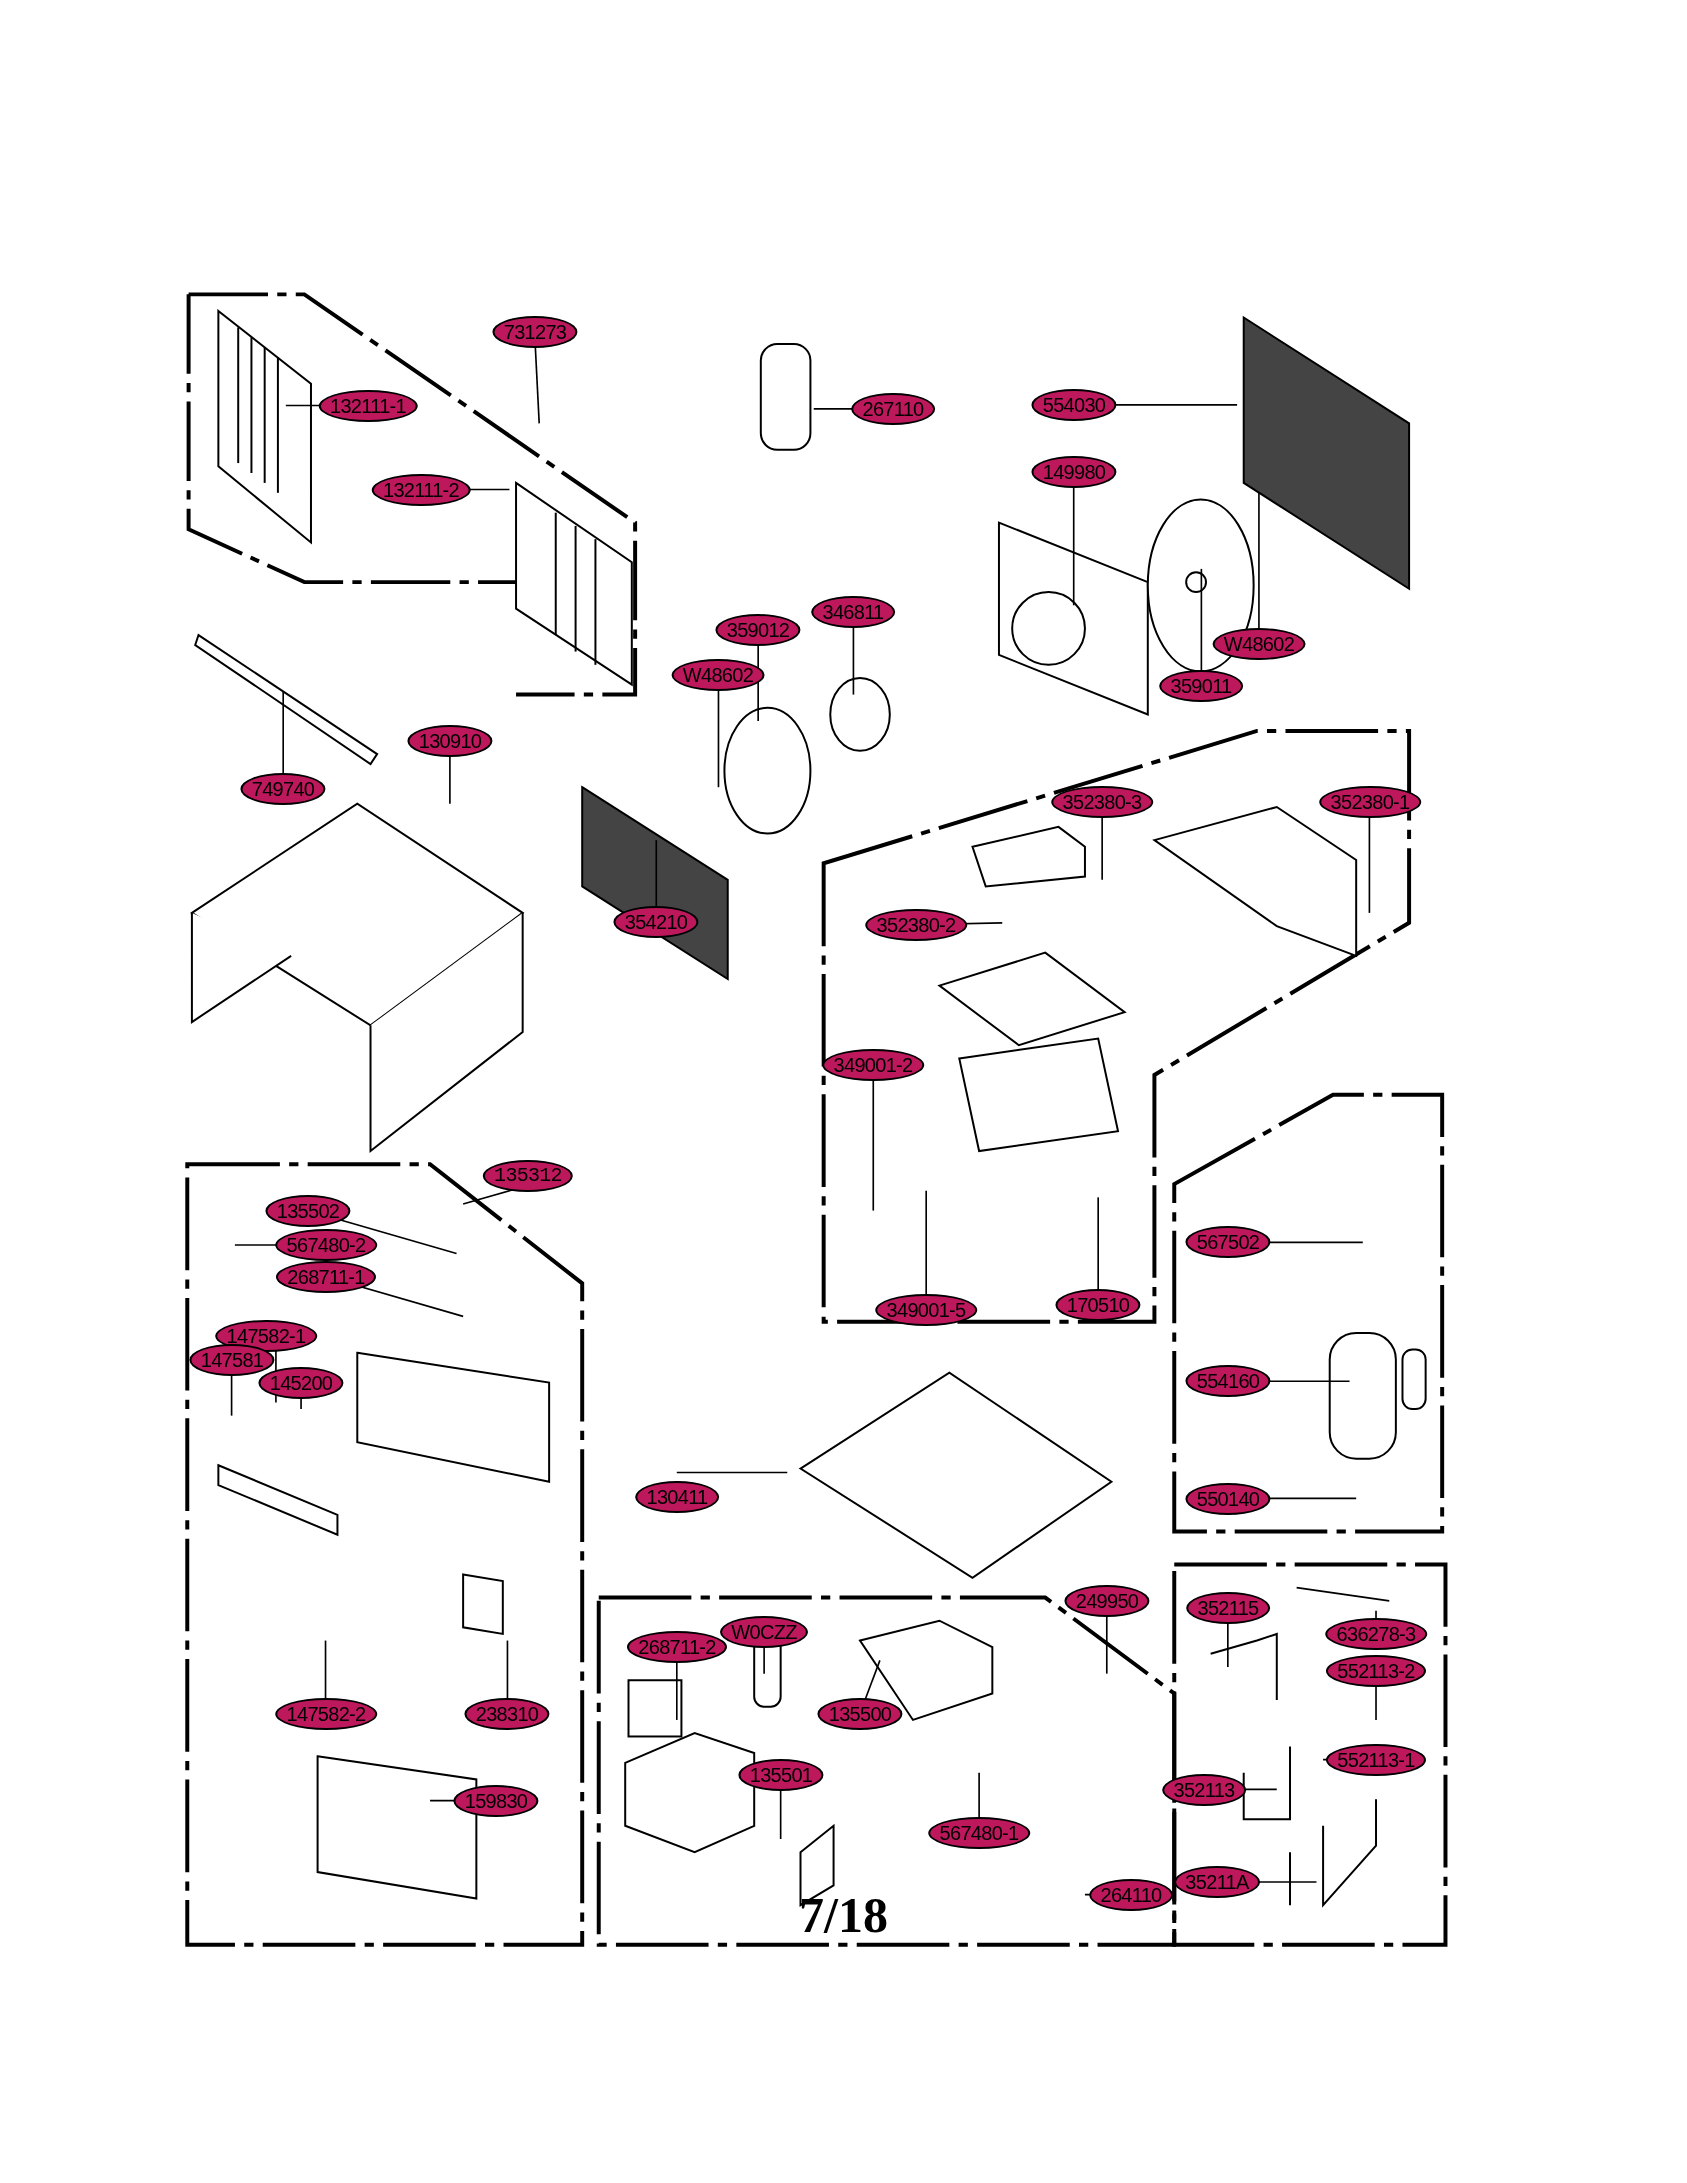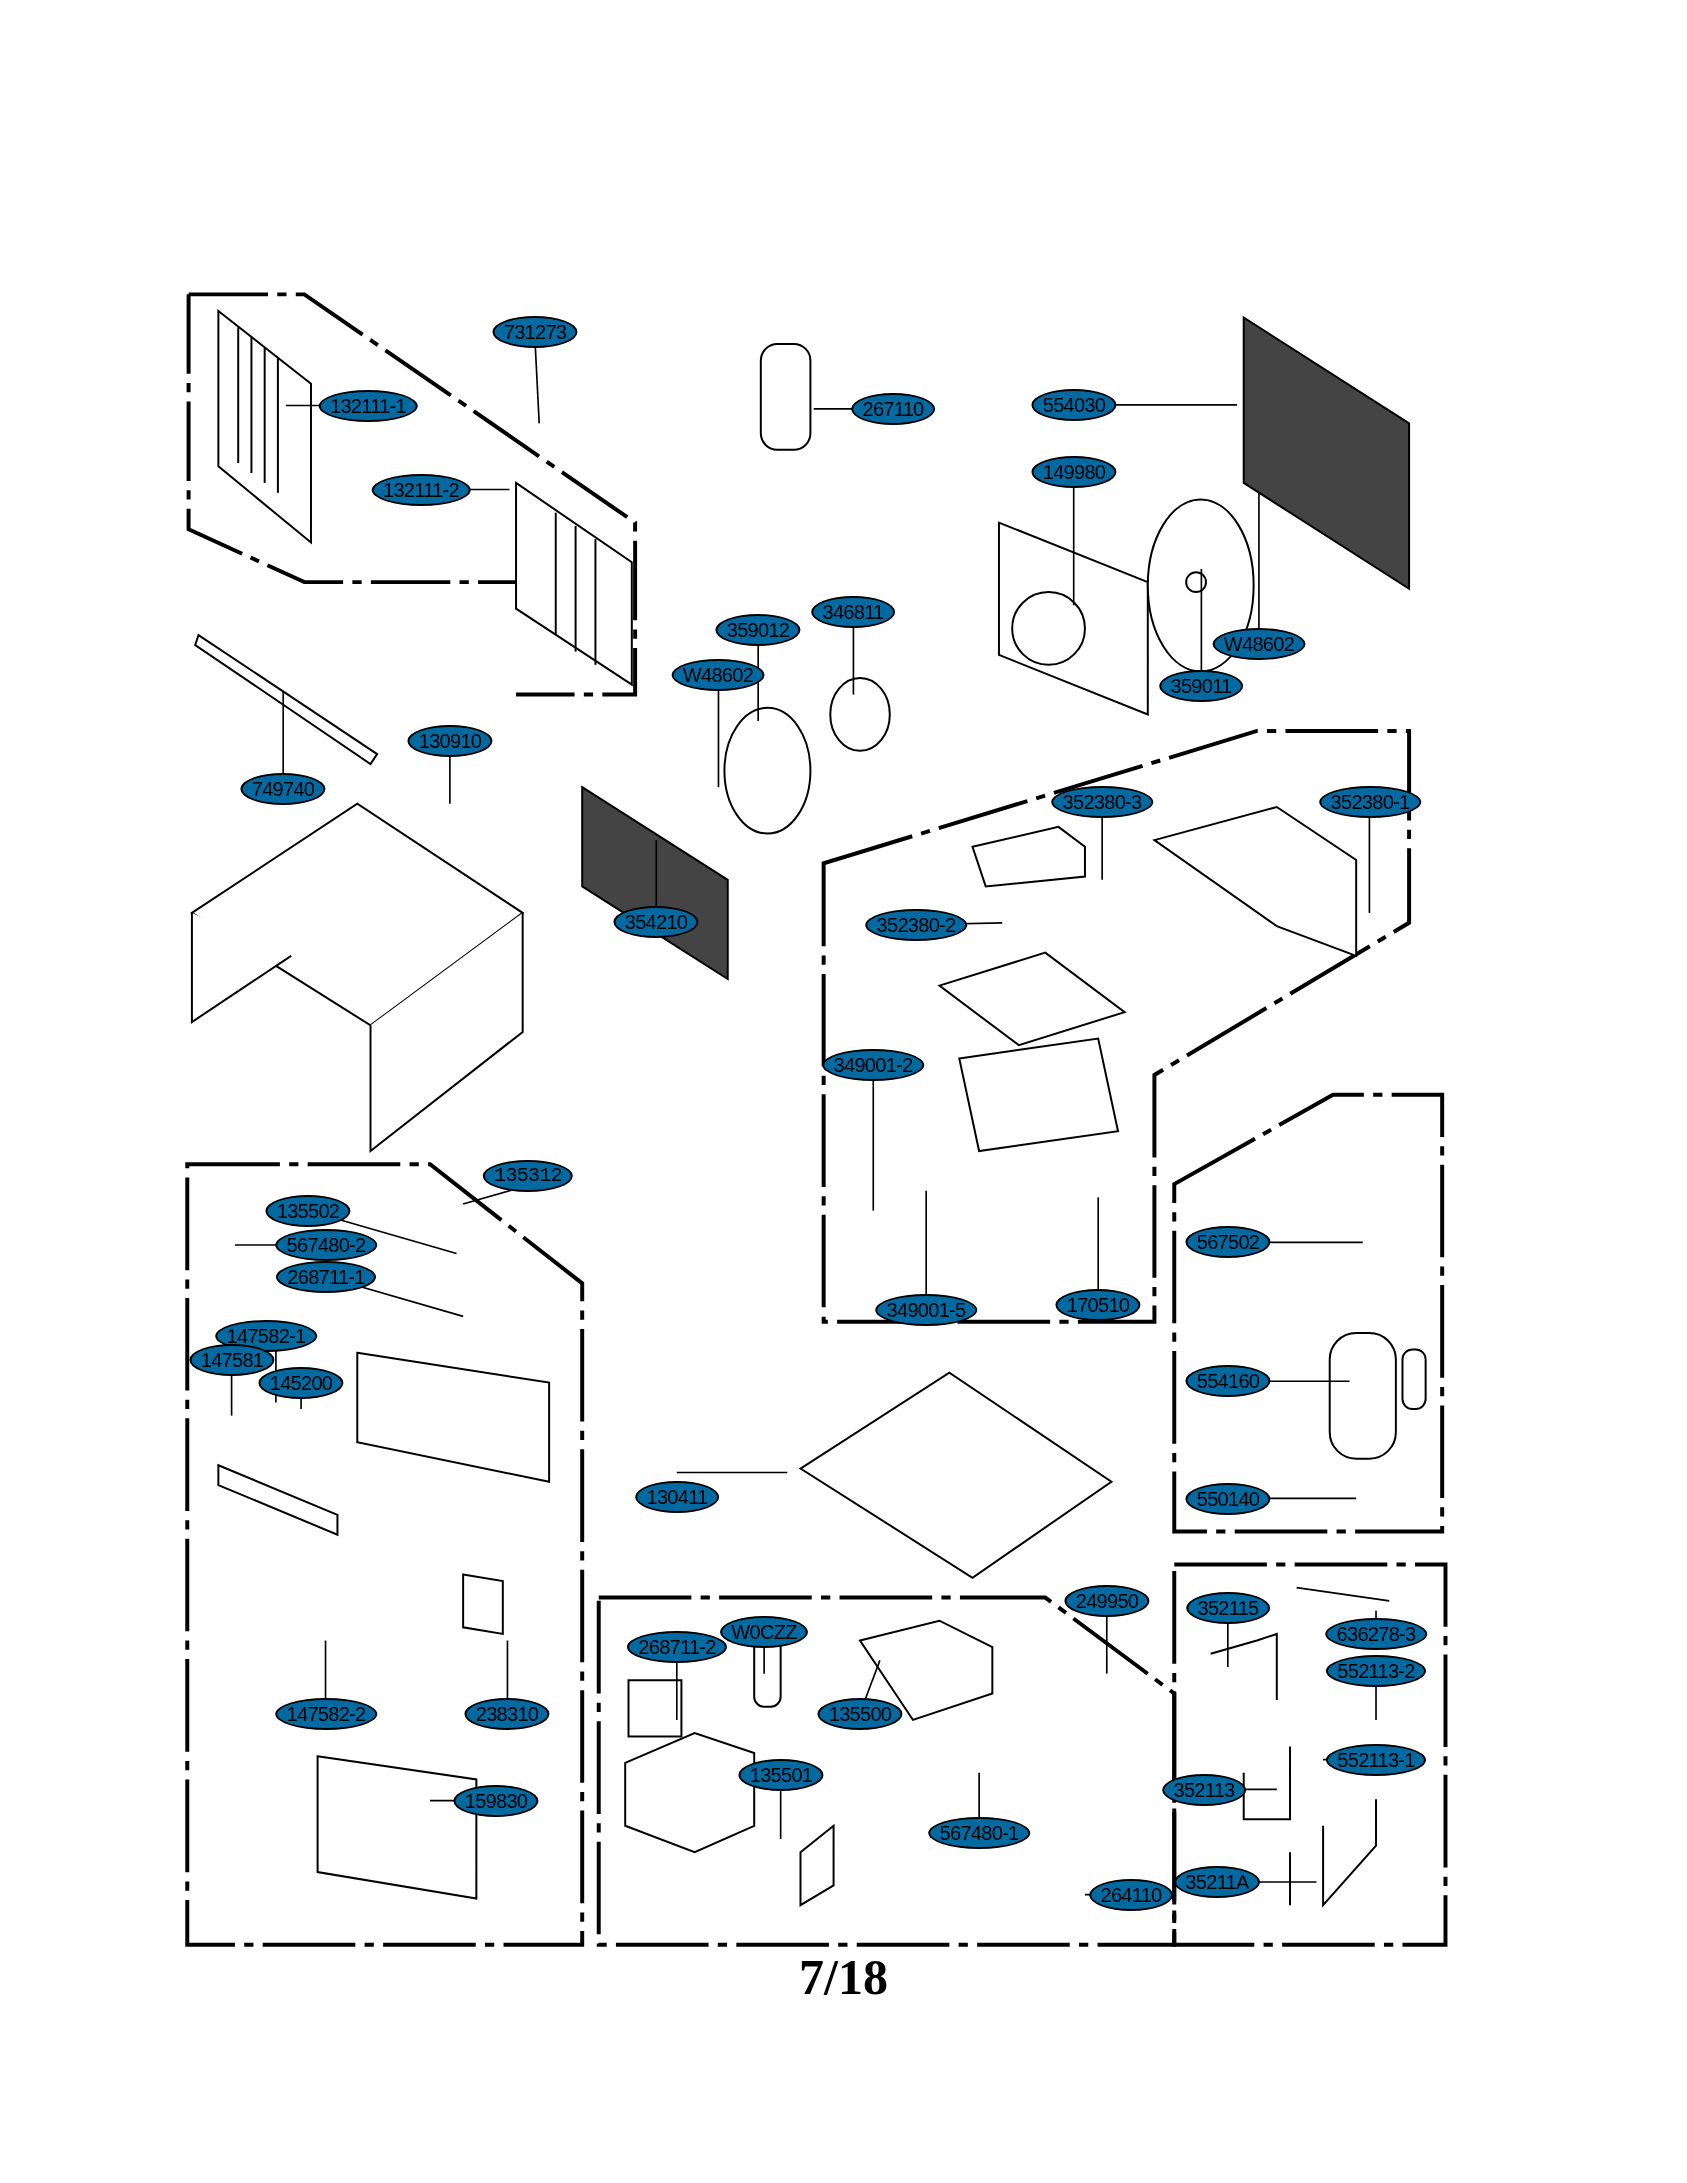--- a/index.html
+++ b/index.html
@@ -1,25 +1,25 @@
 <!DOCTYPE html>
 <html style="font-size:10.6px"><head>
 <meta charset="utf-8">
 <style>
   html, body { margin:0; padding:0; background:#ffffff; }
   body { width:1687px; height:2183px; position:relative; overflow:hidden;
          font-family:"Liberation Sans", sans-serif; color:#000; }
   #canvas { position:absolute; left:0; top:0; width:1687px; height:2183px; }
   .callout { position:absolute; transform:translate(-50%,-50%);
              border:2px solid #000; border-radius:50%;
-             padding:4px 9.3px; background:#0369a1;
+             padding:4px 9.3px; background:#be185d;
              font-family:"Liberation Sans Narrow","Liberation Sans", sans-serif;
              font-size:20px; letter-spacing:-0.7px; line-height:1; white-space:nowrap;
              cursor:pointer; }
-  .page-number { position:absolute; left:50%; top:1948px; transform:translateX(-50%);
+  .page-number { position:absolute; left:50%; top:1886px; transform:translateX(-50%);
                  font-family:"Liberation Serif", serif; font-weight:bold; font-size:50px; }
 </style>
 </head>
 <body>
 
 <svg id="canvas" viewBox="0 0 2550 3300" xmlns="http://www.w3.org/2000/svg">
   <g stroke="#000" fill="none" stroke-width="6">
 
     <path d="M285 445 H460 L960 790 V1050 H780" stroke-dasharray="120 14 14 14"></path>
     <path d="M285 445 V800 L460 880 H780" stroke-dasharray="120 14 14 14"></path>

